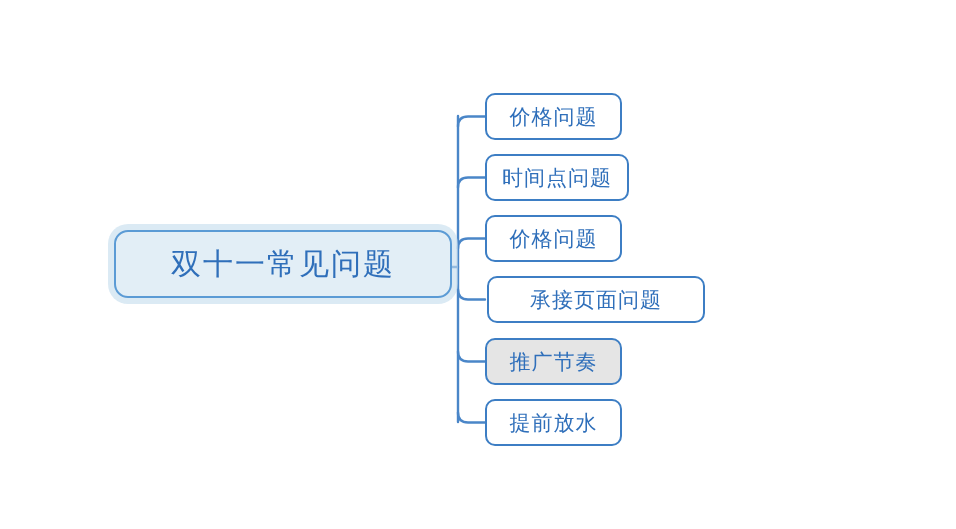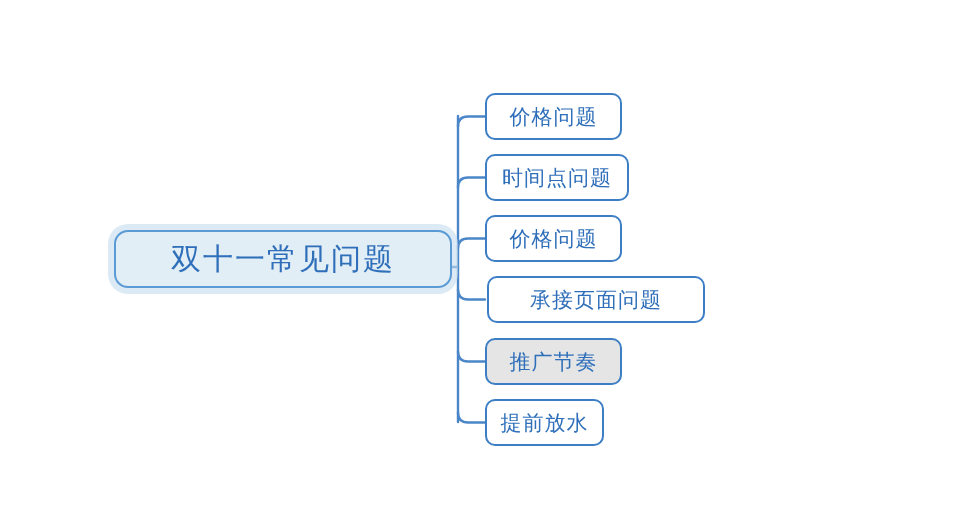--- a/index.html
+++ b/index.html
@@ -61,36 +61,36 @@
       <path d="M 452 267 L 458 267" fill="none" stroke="#4a86c8" stroke-width="2.4" stroke-linecap="round"></path>
       <path d="M 458 116 L 458 422" fill="none" stroke="#4a86c8" stroke-width="2.4" stroke-linecap="round"></path>
       <path d="M 458 126.5 Q 458 116.5 468 116.5 L 485 116.5" fill="none" stroke="#4a86c8" stroke-width="2.4" stroke-linecap="round"></path>
       <path d="M 458 187.5 Q 458 177.5 468 177.5 L 485 177.5" fill="none" stroke="#4a86c8" stroke-width="2.4" stroke-linecap="round"></path>
       <path d="M 458 248.5 Q 458 238.5 468 238.5 L 485 238.5" fill="none" stroke="#4a86c8" stroke-width="2.4" stroke-linecap="round"></path>
       <path d="M 458 289.5 Q 458 299.5 468 299.5 L 485 299.5" fill="none" stroke="#4a86c8" stroke-width="2.4" stroke-linecap="round"></path>
       <path d="M 458 351.5 Q 458 361.5 468 361.5 L 485 361.5" fill="none" stroke="#4a86c8" stroke-width="2.4" stroke-linecap="round"></path>
       <path d="M 458 412.5 Q 458 422.5 468 422.5 L 485 422.5" fill="none" stroke="#4a86c8" stroke-width="2.4" stroke-linecap="round"></path>
     </svg>
 
-  <div class="root-node" style="left: 114px; top: 230px; width: 338px; height: 58px; font-size: 30px; background: rgb(226, 238, 246); border-color: rgb(91, 155, 213); color: rgb(47, 111, 186);">
+  <div class="root-node" style="left: 114px; top: 230px; width: 338px; height: 68px; font-size: 30px; background: rgb(226, 238, 246); border-color: rgb(91, 155, 213); color: rgb(47, 111, 186);">
     <span>双十一常见问题</span>
   </div>
 
   <div class="child-node" style="left: 485px; top: 93px; width: 137px; height: 47px; font-size: 21px; background: rgb(255, 255, 255); border-color: rgb(61, 126, 196); color: rgb(47, 111, 186);">
     <span>价格问题</span>
   </div>
   <div class="child-node" style="left: 485px; top: 154px; width: 144px; height: 47px; font-size: 21px; background: rgb(255, 255, 255); border-color: rgb(61, 126, 196); color: rgb(47, 111, 186);">
     <span>时间点问题</span>
   </div>
   <div class="child-node" style="left: 485px; top: 215px; width: 137px; height: 47px; font-size: 21px; background: rgb(255, 255, 255); border-color: rgb(61, 126, 196); color: rgb(47, 111, 186);">
     <span>价格问题</span>
   </div>
   <div class="child-node" style="left: 487px; top: 276px; width: 218px; height: 47px; font-size: 21px; background: rgb(255, 255, 255); border-color: rgb(61, 126, 196); color: rgb(47, 111, 186);">
     <span>承接页面问题</span>
   </div>
   <div class="child-node" style="left: 485px; top: 338px; width: 137px; height: 47px; font-size: 21px; background: #e5e5e5; border-color: rgb(61, 126, 196); color: rgb(47, 111, 186);">
     <span>推广节奏</span>
   </div>
-  <div class="child-node" style="left: 485px; top: 399px; width: 119px; height: 47px; font-size: 21px; background: rgb(255, 255, 255); border-color: rgb(61, 126, 196); color: rgb(47, 111, 186);">
+  <div class="child-node" style="left: 485px; top: 399px; width: 137px; height: 47px; font-size: 21px; background: rgb(255, 255, 255); border-color: rgb(61, 126, 196); color: rgb(47, 111, 186);">
     <span>提前放水</span>
   </div>
 
 </div>
 
 </body></html>

